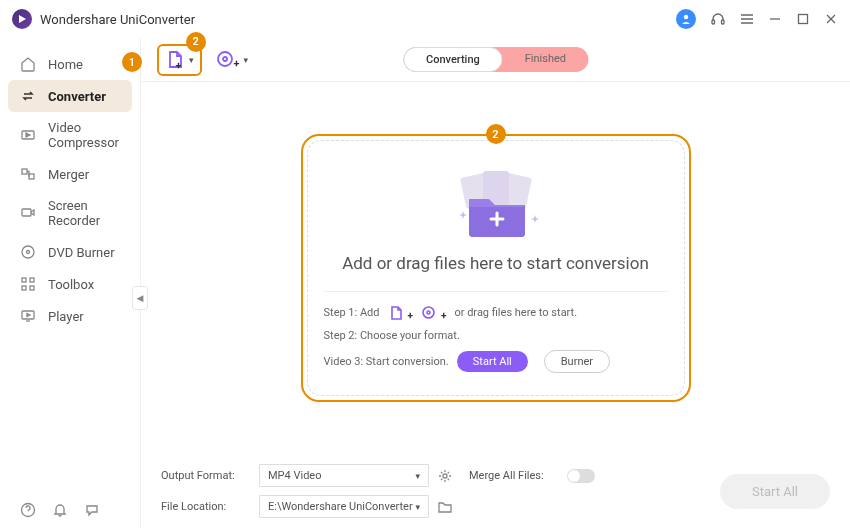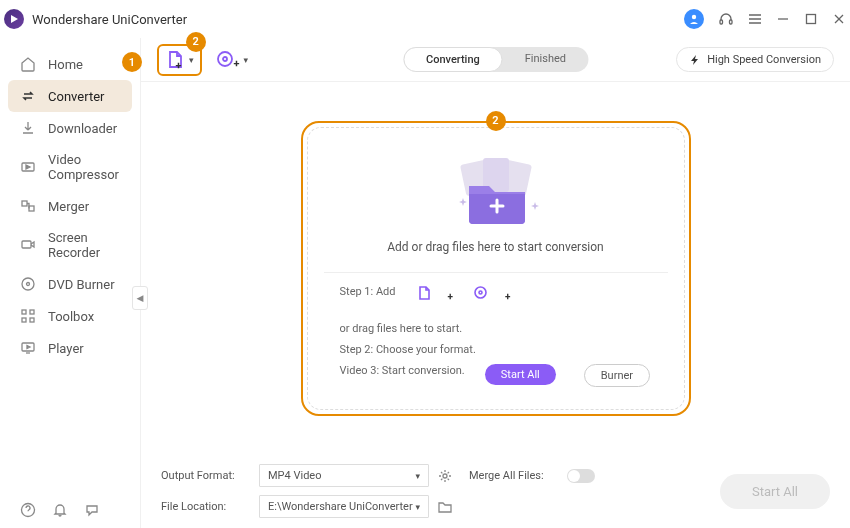--- a/index.html
+++ b/index.html
@@ -1,60 +1,60 @@
 <!DOCTYPE html>
 <html><head>
 <meta charset="utf-8">
 <style>
 *{box-sizing:border-box;margin:0;padding:0;font-family:-apple-system,BlinkMacSystemFont,"Segoe UI",Roboto,sans-serif}
 body{width:850px;height:528px;background:#fff;overflow:hidden;position:relative}
 
 
-.titlebar{height:38px;display:flex;align-items:center;padding:0 4px;justify-content:space-between}
+.titlebar{height:38px;display:flex;align-items:center;padding:0 12px;justify-content:space-between}
 .titlebar-left{display:flex;align-items:center;gap:8px}
 .logo{width:20px;height:20px;border-radius:50%;background:linear-gradient(135deg,#4a2e7f,#6b3fa0);display:flex;align-items:center;justify-content:center}
 .logo svg{width:10px;height:10px}
 .titlebar-title{font-size:13px;color:#333}
 .titlebar-right{display:flex;align-items:center;gap:14px}
 .avatar{width:20px;height:20px;border-radius:50%;background:#3a8dff;display:flex;align-items:center;justify-content:center}
 .headset-icon,.hamburger-icon{color:#666}
 .win-btn{width:14px;height:14px;cursor:pointer;color:#666}
 
 
 .main{display:flex;height:490px}
 .sidebar{width:141px;padding:10px 0;position:relative;border-right:1px solid #f0f0f0}
 .sidebar-item{display:flex;align-items:center;gap:12px;padding:8px 20px;font-size:13px;color:#555;cursor:pointer;position:relative}
-.sidebar-item.active{background:#f3e9dc;color:#222;font-weight:400;border-radius:6px;margin:0 8px;padding:8px 12px}
+.sidebar-item.active{background:#f3e9dc;color:#222;font-weight:700;border-radius:6px;margin:0 8px;padding:8px 12px}
 .sidebar-item .si-icon{width:16px;height:16px;color:#888;flex-shrink:0}
 .sidebar-item.active .si-icon{color:#333}
 .sidebar-bottom{position:absolute;bottom:10px;left:20px;display:flex;gap:16px;color:#888}
 .sidebar-bottom .sb-icon{width:16px;height:16px;cursor:pointer}
 .collapse-handle{position:absolute;right:-8px;top:248px;width:16px;height:24px;background:#fff;border:1px solid #e5e5e5;border-radius:3px;display:flex;align-items:center;justify-content:center;font-size:9px;color:#888;cursor:pointer}
 
 
 .content{flex:1;display:flex;flex-direction:column}
 .toolbar{height:44px;display:flex;align-items:center;padding:0 16px;gap:12px;border-bottom:1px solid #f0f0f0}
 .add-file-btn{display:flex;align-items:center;gap:4px;cursor:pointer;border:2px solid #e68a00;border-radius:6px;padding:4px 6px;position:relative}
 .add-url-btn{display:flex;align-items:center;gap:4px;cursor:pointer;padding:4px 2px}
 .add-file-btn svg,.add-url-btn svg{width:20px;height:20px}
 .chev{font-size:9px;color:#555}
-.tabs{margin-left:auto;margin-right:auto;position:absolute;left:50%;transform:translateX(-50%);display:flex;background:#e5e5e5;border-radius:14px;overflow:hidden}
+.tabs{margin-left:auto;margin-right:auto;position:absolute;left:50%;transform:translateX(-50%);display:flex;background:#fca5a5;border-radius:14px;overflow:hidden}
 .tab{padding:5px 22px;font-size:11px;cursor:pointer;color:#666}
 .tab.active{background:#fff;border:1px solid #ddd;border-radius:14px;color:#333;font-weight:500}
 .hsc{margin-left:auto;display:flex;align-items:center;gap:6px;padding:5px 12px;border:1px solid #e5e5e5;border-radius:14px;font-size:11px;color:#444;cursor:pointer}
 .hsc svg{width:12px;height:12px;color:#333}
 
 .dropzone-wrap{flex:1;display:flex;align-items:center;justify-content:center;position:relative}
 .dropzone{width:390px;border:2px solid #e68a00;border-radius:18px;padding:4px;position:relative}
 .dz-inner{border:1px dashed #ddd;border-radius:14px;padding:18px 16px 14px}
 .dz-top{text-align:center;padding:10px 0 18px;border-bottom:1px solid #eee;margin-bottom:12px}
 .folder-illus{width:110px;height:70px;margin:0 auto 14px;position:relative}
-.dz-text{font-size:12px;color:#555}
+.dz-text{font-size:17px;color:#555}
 .dz-steps{font-size:11px;color:#666}
-.dz-steps .step{display:flex;align-items:flex-start;gap:20px;margin:8px 16px;flex-wrap:wrap}
+.dz-steps .step{display:flex;align-items:center;gap:8px;margin:8px 0;flex-wrap:wrap}
 .dz-steps .step svg{width:16px;height:16px}
 .pill{padding:4px 16px;border-radius:12px;font-size:11px;cursor:pointer;display:inline-block}
 .pill.primary{background:#8b5cf6;color:#fff}
 .pill.secondary{background:#fff;border:1px solid #ccc;color:#555;margin-left:8px}
 
 
 .badge{position:absolute;width:20px;height:20px;border-radius:50%;background:#e68a00;color:#fff;font-size:11px;font-weight:600;display:flex;align-items:center;justify-content:center;z-index:10}
 
 
 .footer{padding:10px 20px;display:grid;grid-template-columns:90px 170px 24px 90px 40px 1fr 110px;align-items:center;gap:8px;font-size:11px;color:#555}
@@ -114,26 +114,20 @@
           <path d="M2 7l6-5 6 5v7a1 1 0 01-1 1H3a1 1 0 01-1-1z"></path>
         </svg>
       <span>Home</span>
       <div class="badge" style="right:-2px;top:4px">1</div>
     </div>
     <div class="sidebar-item active">
       <svg class="si-icon" viewBox="0 0 16 16" fill="none" stroke="currentColor" stroke-width="1.5">
           <path d="M4 6h8l-2-2M12 10H4l2 2"></path>
         </svg>
       <span>Converter</span>
-    </div>
-    <div class="sidebar-item">
-      <svg class="si-icon" viewBox="0 0 16 16" fill="none" stroke="currentColor" stroke-width="1.3">
-          <path d="M8 2v8m0 0l-3-3m3 3l3-3M3 13h10"></path>
-        </svg>
-      <span>Downloader</span>
     </div>
     <div class="sidebar-item">
       <svg class="si-icon" viewBox="0 0 16 16" fill="none" stroke="currentColor" stroke-width="1.3">
           <rect x="2" y="4" width="12" height="8" rx="1"></rect>
           <polygon points="6,6 10,8 6,10" fill="currentColor"></polygon>
         </svg>
       <span>Video Compressor</span>
     </div>
     <div class="sidebar-item">
       <svg class="si-icon" viewBox="0 0 16 16" fill="none" stroke="currentColor" stroke-width="1.3">
@@ -207,26 +201,20 @@
         <svg viewBox="0 0 20 20" fill="none" stroke="#8b5cf6" stroke-width="1.8">
             <circle cx="9" cy="9" r="7"></circle>
             <circle cx="9" cy="9" r="2"></circle>
           </svg>
         <span style="margin-left:-6px;margin-top:8px;font-size:11px;font-weight:700;color:#333">+</span>
         <span class="chev">▾</span>
       </div>
       <div class="tabs">
         <div class="tab active">Converting</div>
         <div class="tab">Finished</div>
-      </div>
-      <div class="hsc">
-        <svg viewBox="0 0 12 12" fill="currentColor">
-            <path d="M7 1L2 7h3l-1 4 5-6H6z"></path>
-          </svg>
-        <span>High Speed Conversion</span>
       </div>
     </div>
 
     <div class="dropzone-wrap">
       <div class="dropzone">
         <div class="badge" style="top:-12px;left:50%;transform:translateX(-50%)">2</div>
         <div class="dz-inner">
           <div class="dz-top">
             <div class="folder-illus">
               <svg viewBox="0 0 110 70">

